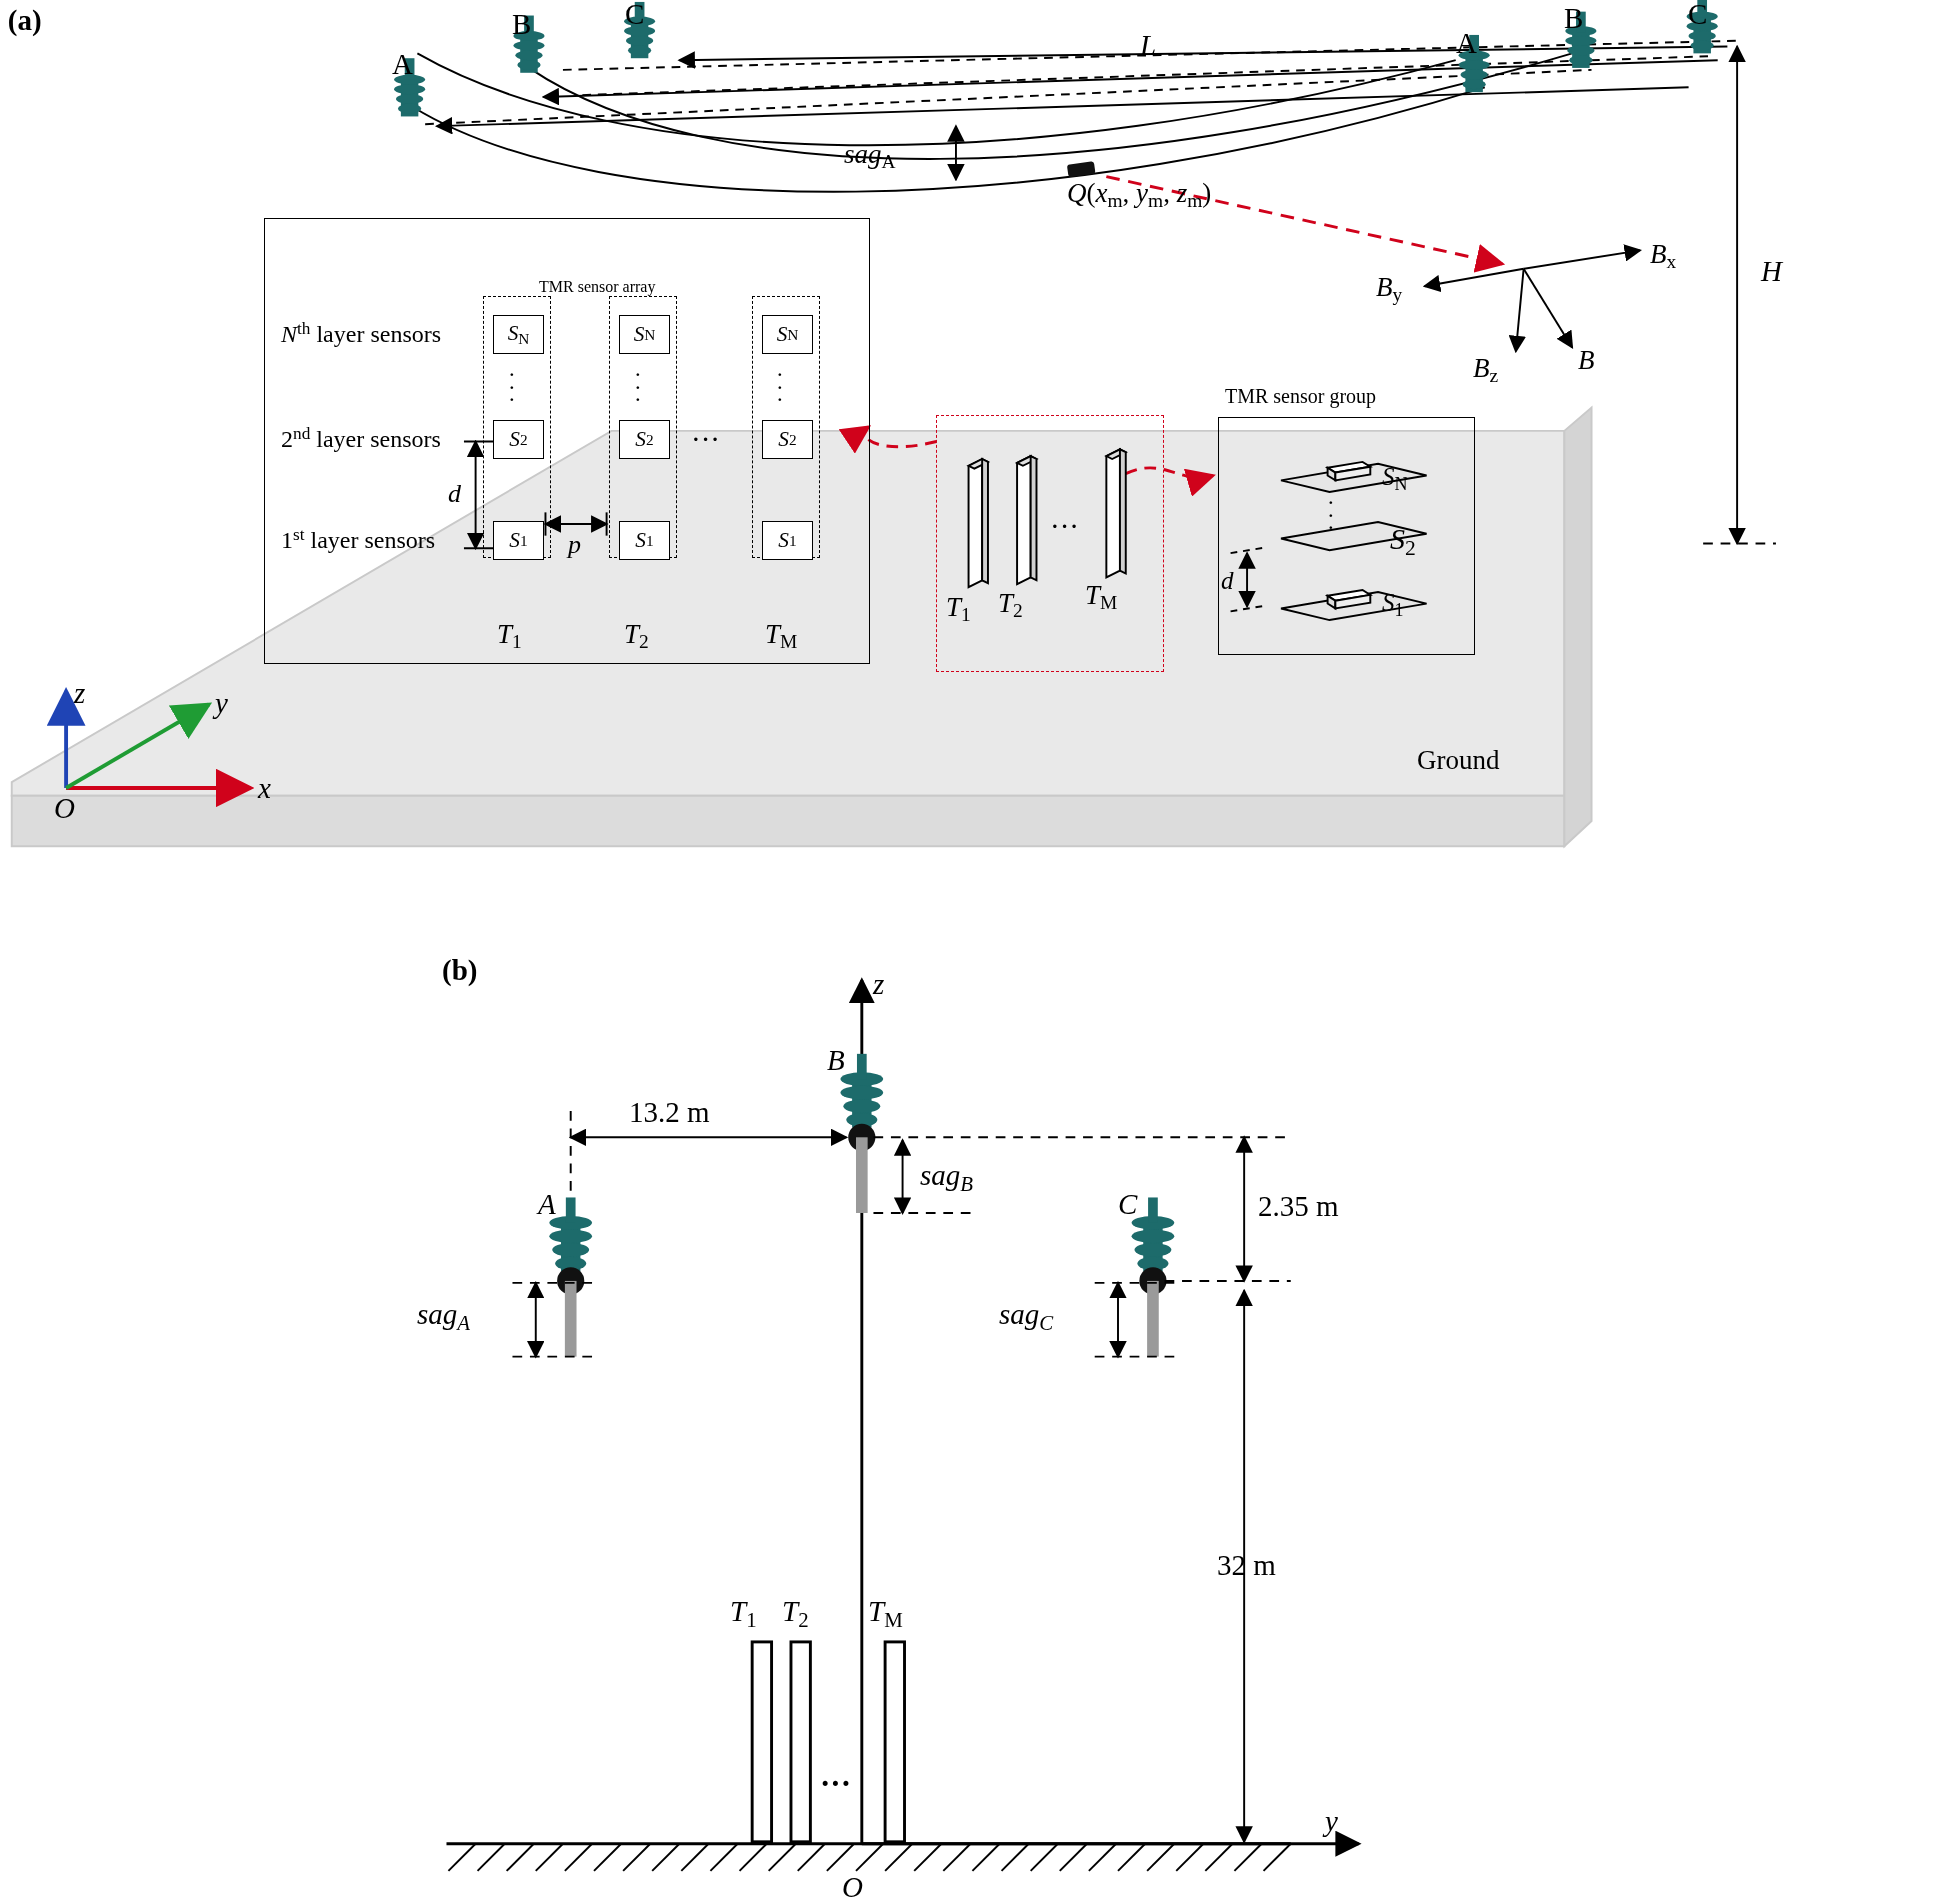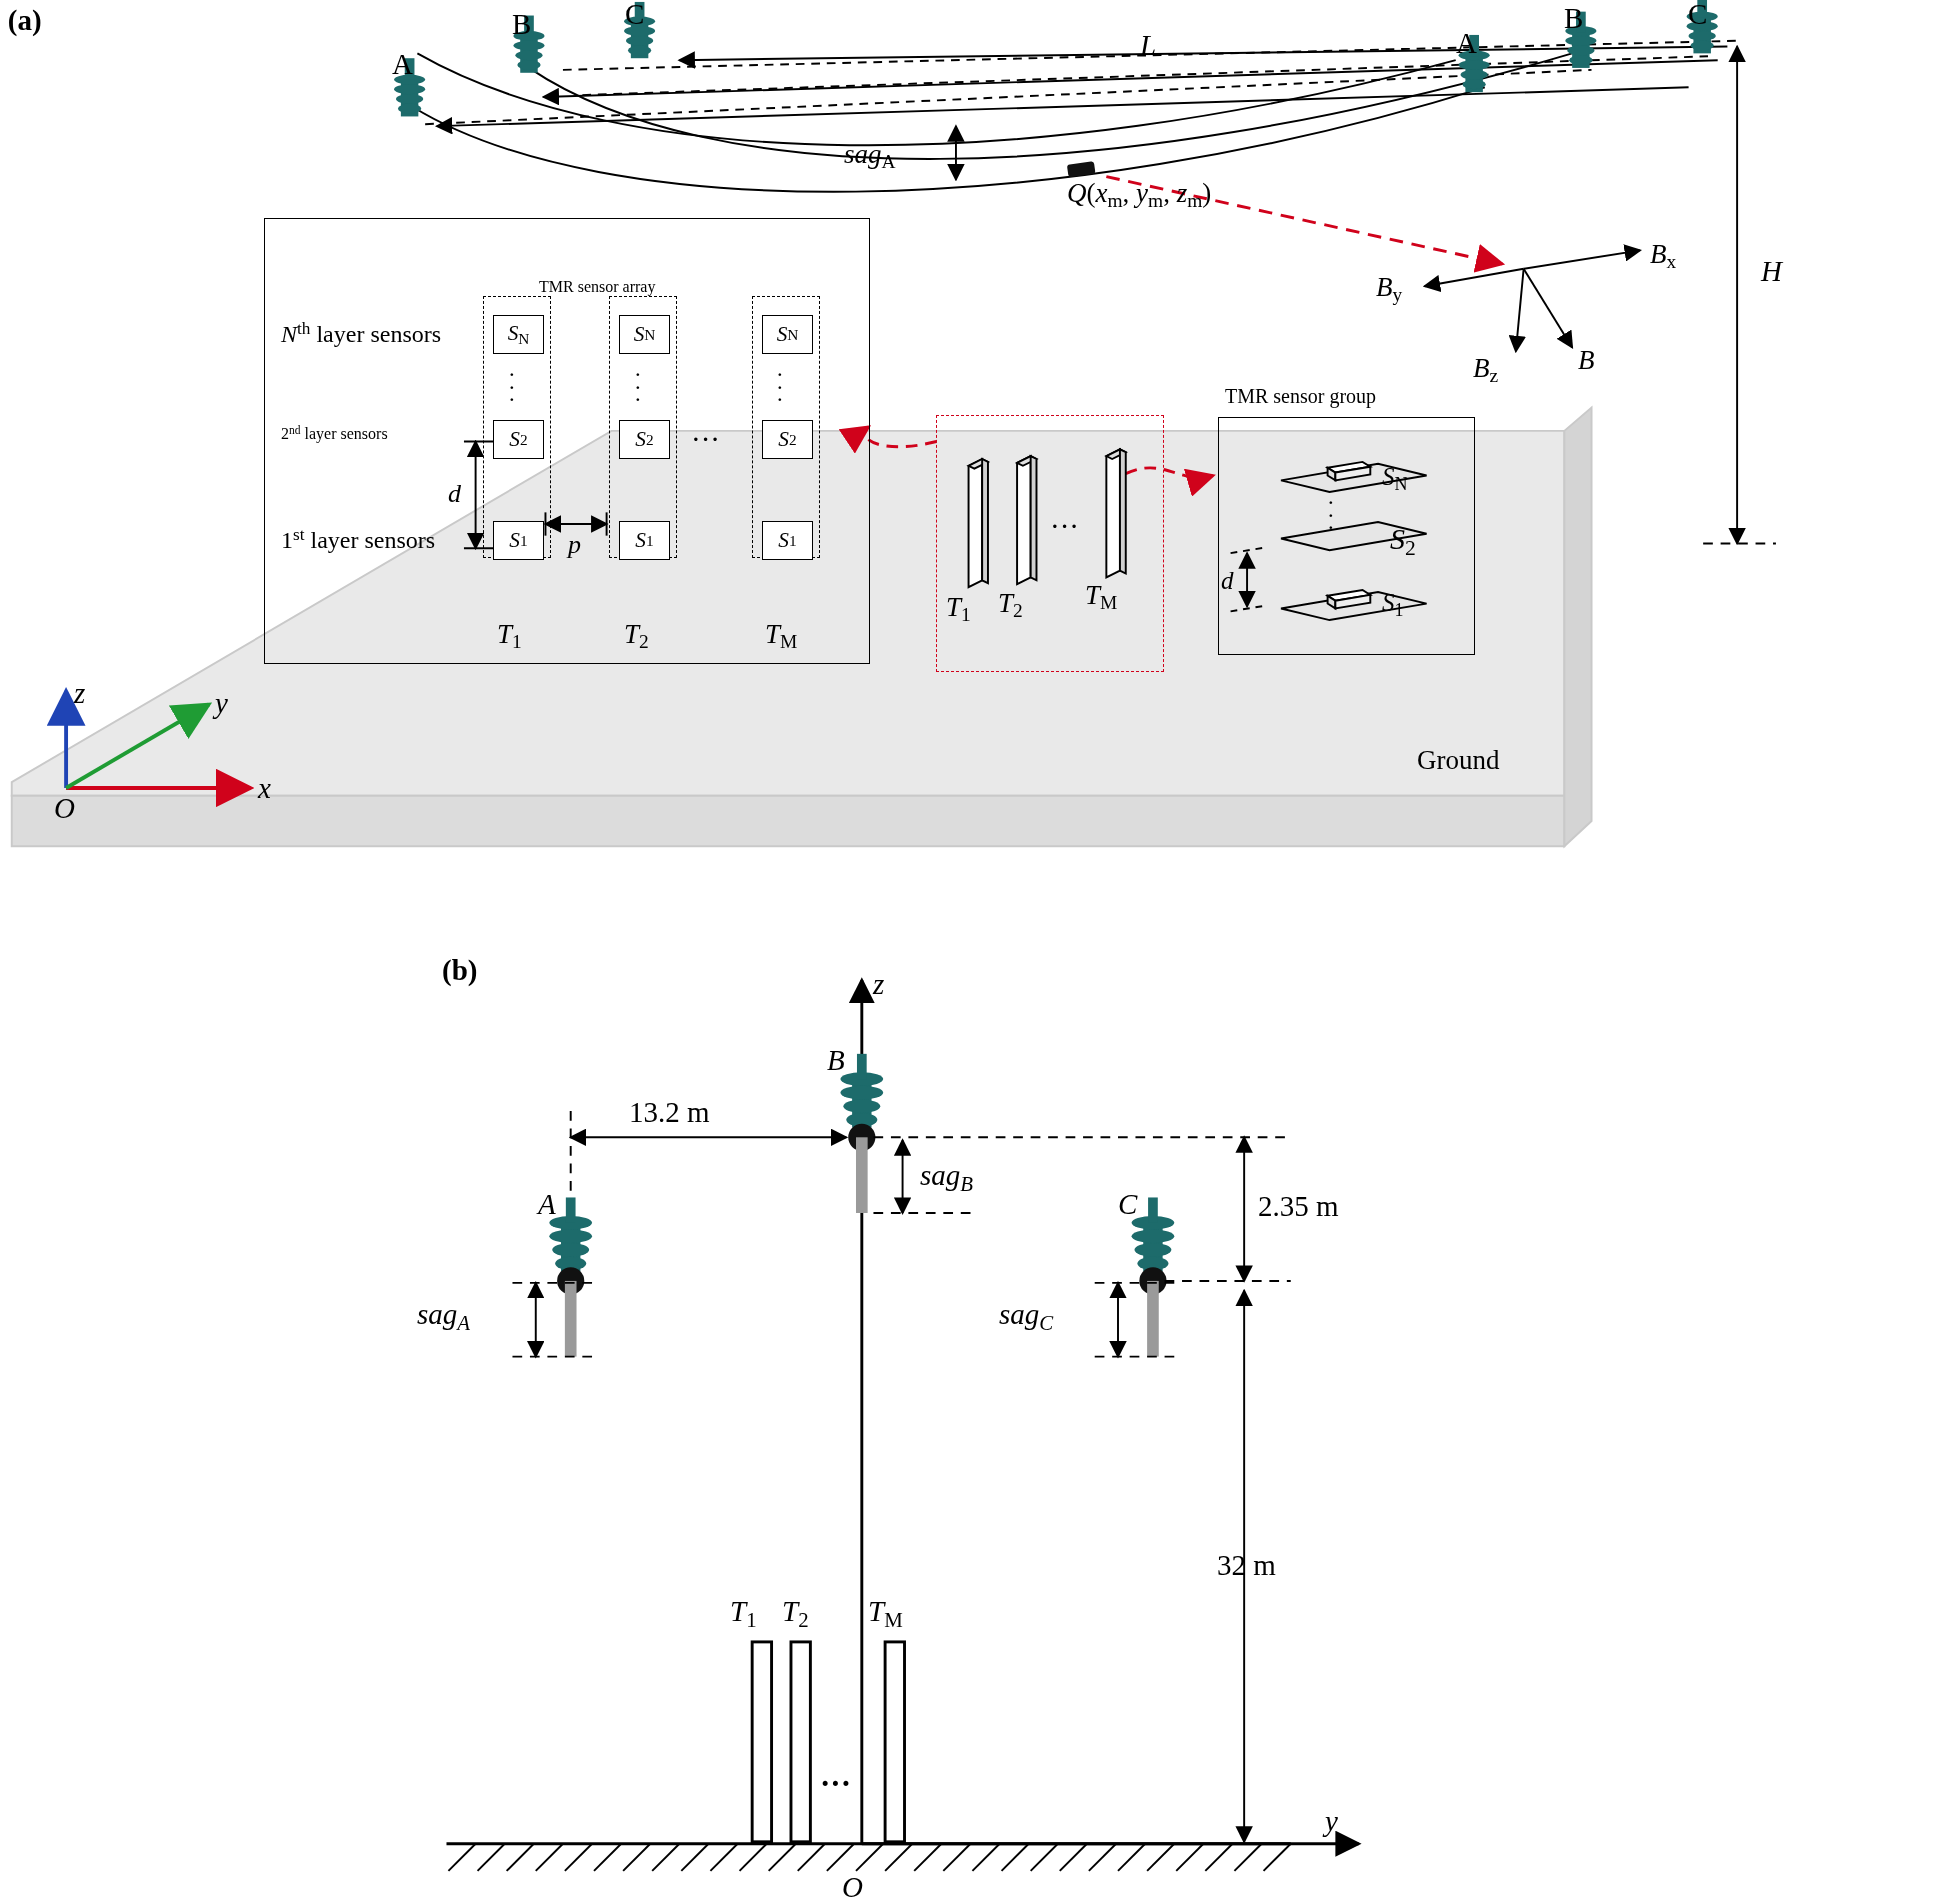--- a/index.html
+++ b/index.html
@@ -305,21 +305,21 @@
       <span class="sub">1</span>
     </div>
 
   <div class="dots-v" style="left:508px; top:369px;">·<br>·<br>·</div>
   <div class="dots-v" style="left:634px; top:369px;">·<br>·<br>·</div>
   <div class="dots-v" style="left:776px; top:369px;">·<br>·<br>·</div>
 
   <div class="lbl" style="left:691px; top:425px; font-size:29px;">···</div>
 
   <div class="lbl" style="left:281px; top:320px; font-size:24px;"><span class="it">N</span><span class="sup">th</span> layer sensors</div>
-  <div class="lbl" style="left:281px; top:425px; font-size:16px;">2<span class="sup">nd</span> layer sensors</div>
+  <div class="lbl" style="left:281px; top:425px; font-size:24px;">2<span class="sup">nd</span> layer sensors</div>
   <div class="lbl" style="left:281px; top:526px; font-size:24px;">1<span class="sup">st</span> layer sensors</div>
 
   <div class="lbl it" style="left:448px; top:481px; font-size:26px;">d</div>
   <div class="lbl it" style="left:568px; top:532px; font-size:26px;">p</div>
 
   <div class="lbl" style="left:497px; top:621px; font-size:27px;"><span class="it">T</span><span class="sub">1</span></div>
   <div class="lbl" style="left:624px; top:621px; font-size:27px;"><span class="it">T</span><span class="sub">2</span></div>
   <div class="lbl" style="left:765px; top:621px; font-size:27px;"><span class="it">T</span><span class="sub">M</span></div>
 
   <div class="box reddashbox" style="left:936px; top:415px; width:228px; height:257px; border-style:dashed;"></div>

